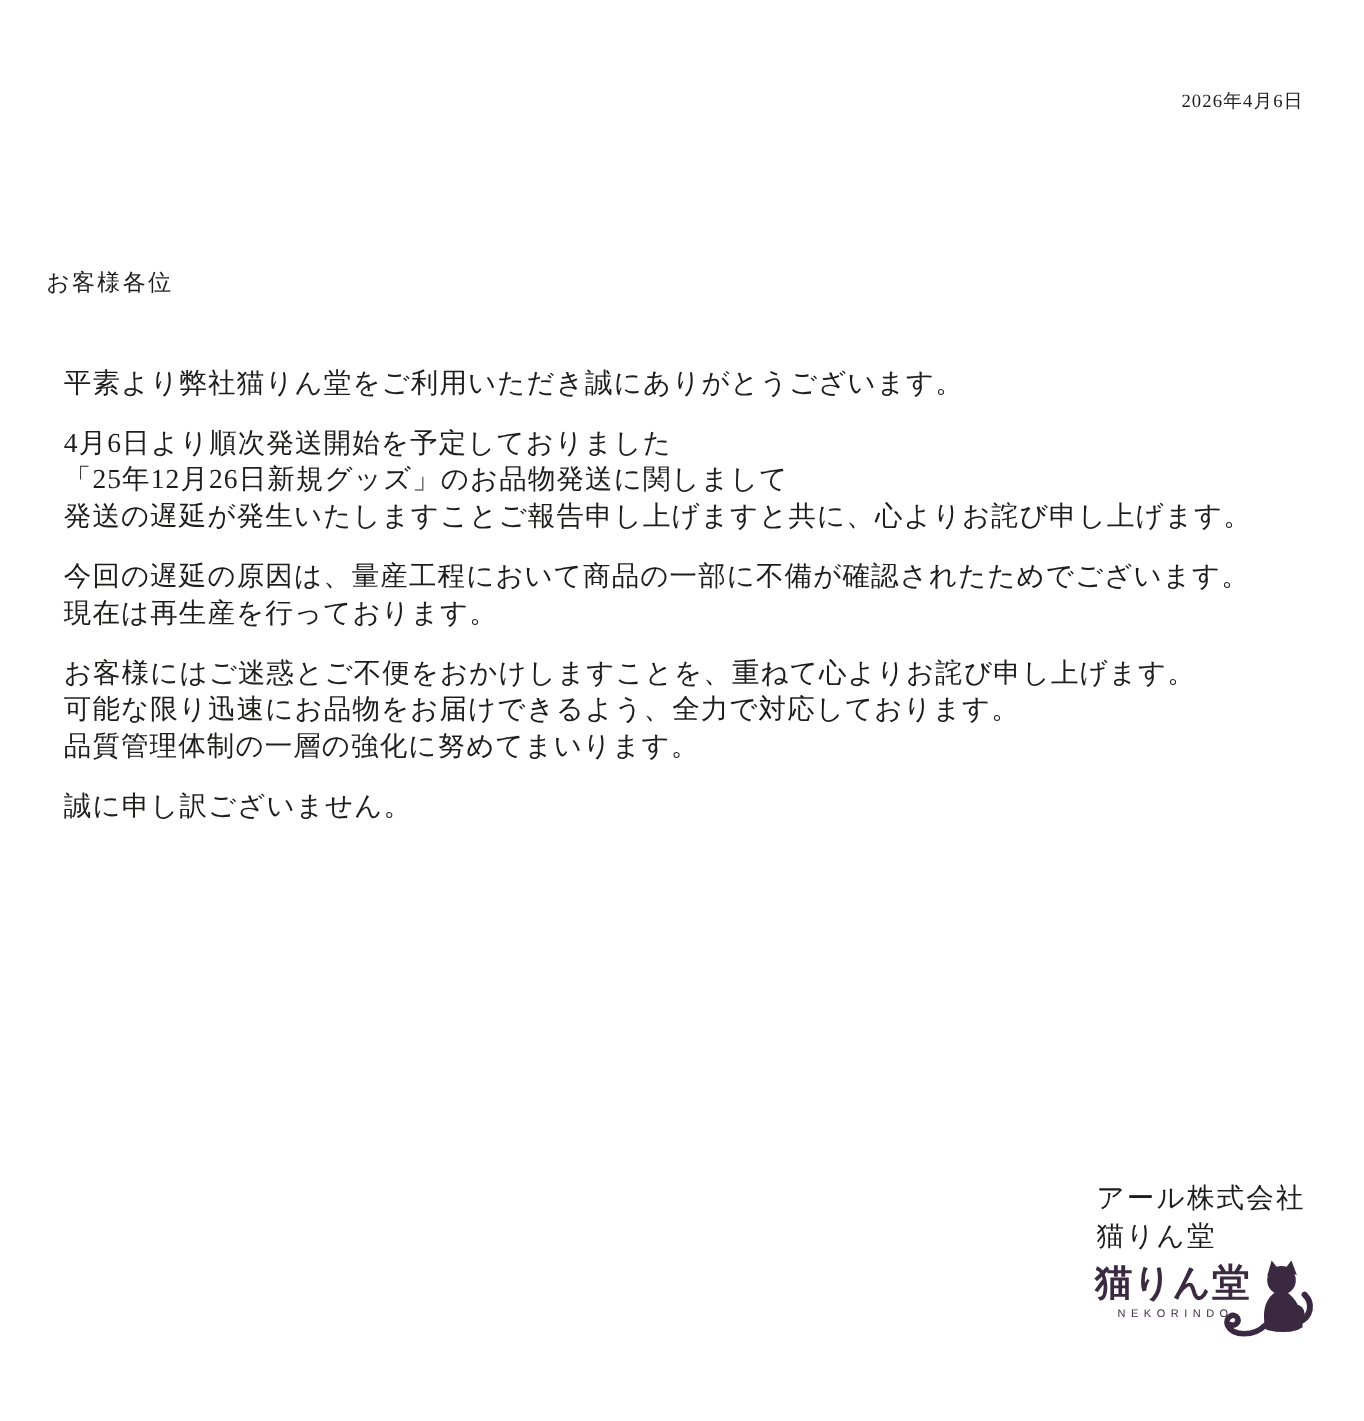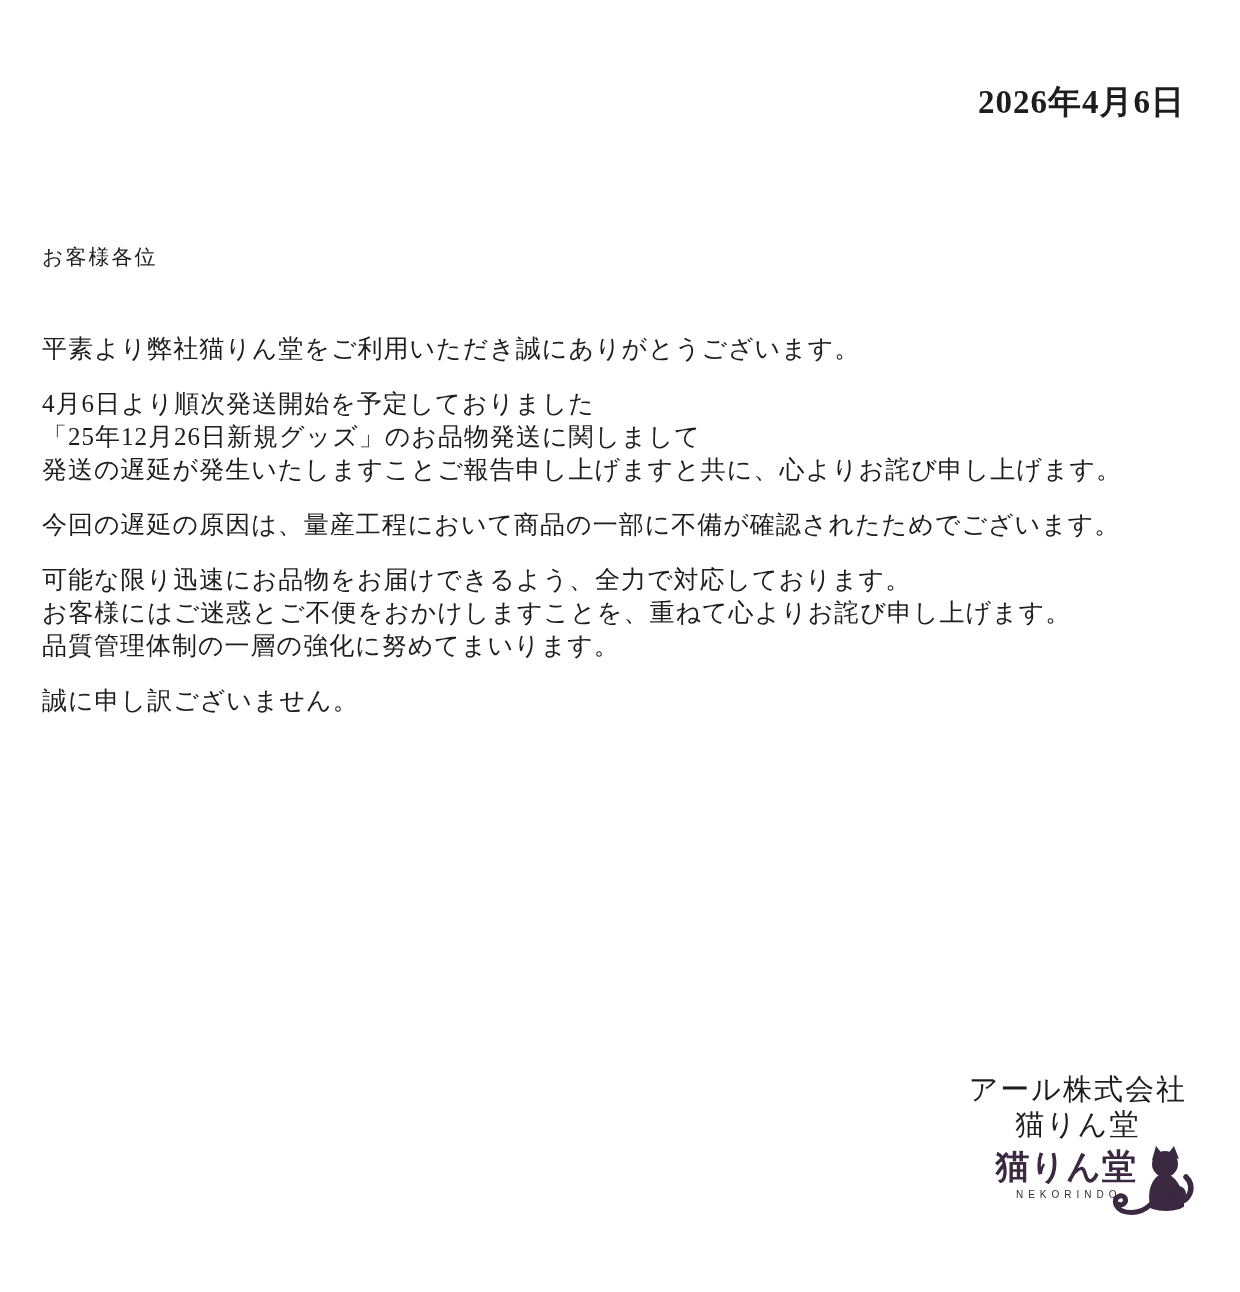--- a/index.html
+++ b/index.html
@@ -13,54 +13,53 @@
     height: 1292px;
     background: #ffffff;
     font-family: "Liberation Serif", "DejaVu Serif", serif;
     color: #1f1c1c;
     overflow: hidden;
   }
   .date {
     position: absolute;
     top: 80px;
     right: 55px;
-    font-size: 33px;
+    font-size: 17px;
     letter-spacing: 1px;
     white-space: nowrap;
-    font-weight: bold;
   }
   .recipient {
     position: absolute;
     top: 243px;
     left: 42px;
     font-size: 21px;
     letter-spacing: 2px;
     white-space: nowrap;
   }
   .body {
     position: absolute;
     top: 332px;
     left: 42px;
     font-size: 25px;
     line-height: 33px;
     letter-spacing: 1px;
   }
   .body p {
-    margin: 0 0 22px 0;
+    margin: 0 0 22px 16px;
   }
   .line {
     display: block;
     white-space: nowrap;
   }
   .signature {
     position: absolute;
     top: 1072px;
     right: 53px;
-    text-align: center;
-    font-size: 29px;
+    text-align: left;
+    font-size: 25px;
     line-height: 35px;
     letter-spacing: 2px;
   }
   .logo {
     position: absolute;
     top: 1146px;
     right: 45px;
     display: flex;
     align-items: flex-start;
   }
@@ -105,24 +104,25 @@
     <p>
       <span class="line">平素より弊社猫りん堂をご利用いただき誠にありがとうございます。</span>
     </p>
     <p>
       <span class="line">4月6日より順次発送開始を予定しておりました</span>
       <span class="line">「25年12月26日新規グッズ」のお品物発送に関しまして</span>
       <span class="line">発送の遅延が発生いたしますことご報告申し上げますと共に、心よりお詫び申し上げます。</span>
     </p>
     <p>
       <span class="line">今回の遅延の原因は、量産工程において商品の一部に不備が確認されたためでございます。</span>
+      <span class="line">現在は再生産を行っております。</span>
     </p>
     <p>
+      <span class="line">お客様にはご迷惑とご不便をおかけしますことを、重ねて心よりお詫び申し上げます。</span>
       <span class="line">可能な限り迅速にお品物をお届けできるよう、全力で対応しております。</span>
-      <span class="line">お客様にはご迷惑とご不便をおかけしますことを、重ねて心よりお詫び申し上げます。</span>
       <span class="line">品質管理体制の一層の強化に努めてまいります。</span>
     </p>
     <p>
       <span class="line">誠に申し訳ございません。</span>
     </p>
   </div>
 
   <div class="signature">
     <div>アール株式会社</div>
     <div>猫りん堂</div>

